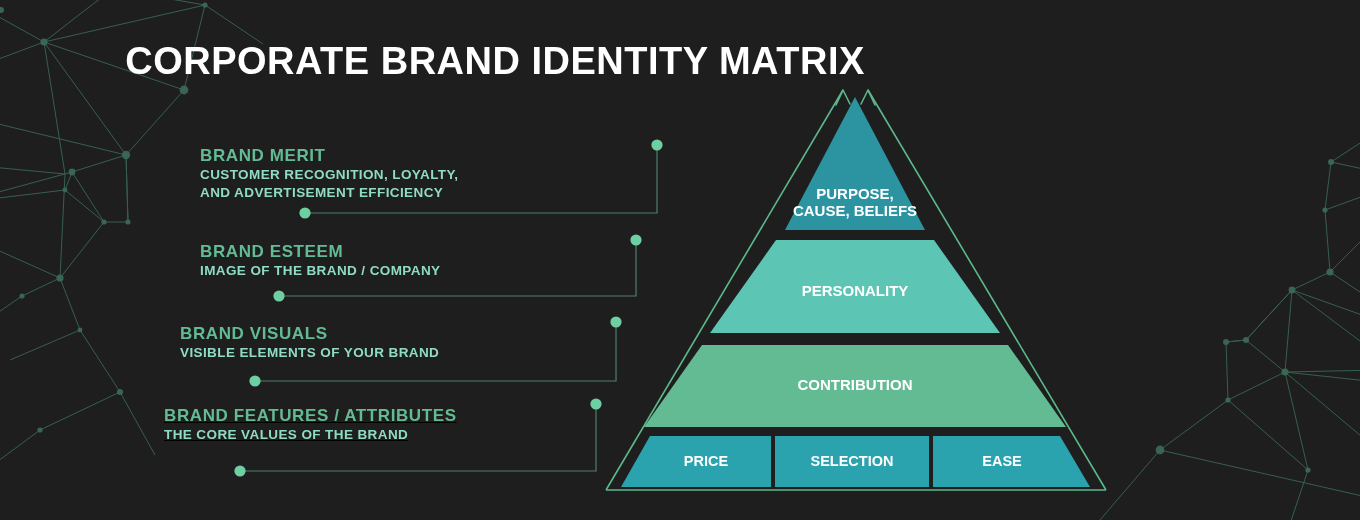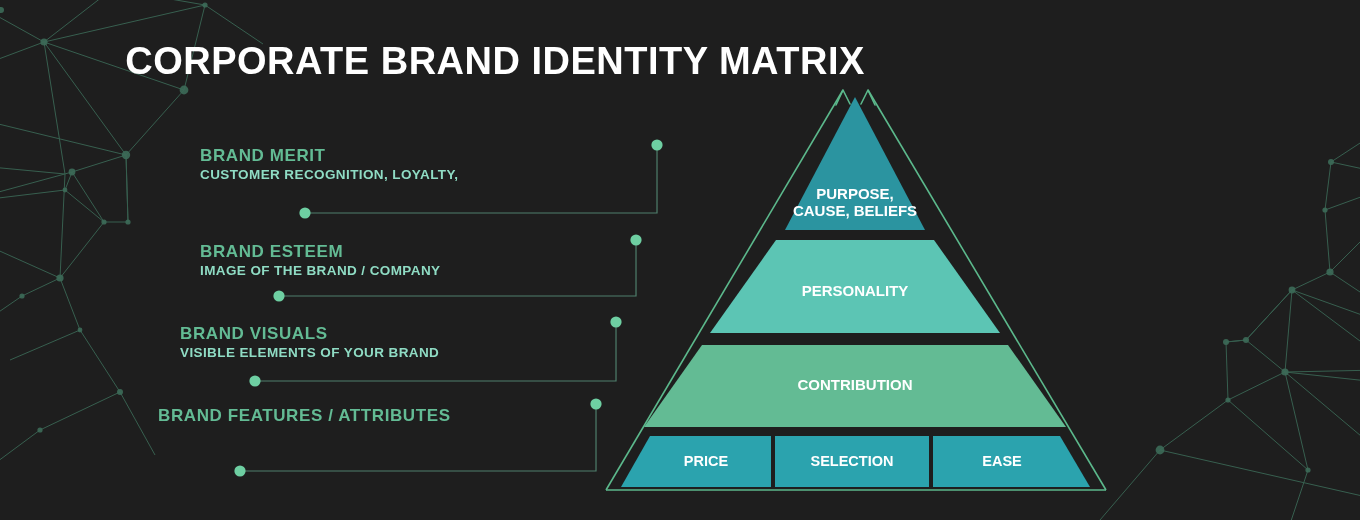--- a/index.html
+++ b/index.html
@@ -50,21 +50,21 @@
     font-weight:bold;
     letter-spacing:0.4px;
     margin-top:1px;
     white-space:nowrap;
   }
   .label-sub .l2 { display:block; margin-top:2px; }
 
   #lbl-0 { left:200px; top:146px; width:440px; }
   #lbl-1 { left:200px; top:242px; width:420px; }
   #lbl-2 { left:180px; top:324px; width:422px; }
-  #lbl-3 { left:158px; top:406px; width:422px; }
+  #lbl-3 { left:164px; top:406px; width:422px;text-decoration:underline; }
 
   
   #connectors {
     position:absolute; left:0; top:0;
     width:1360px; height:520px;
     pointer-events:none;
   }
   
   #pyramid {
     position:absolute; left:0; top:0;
@@ -202,39 +202,43 @@
       <circle cx="255" cy="381" r="5.6"></circle>
       <circle cx="596" cy="404" r="5.6"></circle>
       <circle cx="240" cy="471" r="5.6"></circle>
     </g>
   </svg>
 
   <div class="label-block" id="lbl-0">
     <div class="label-title">BRAND MERIT</div>
     <div class="label-sub">
       <span>CUSTOMER RECOGNITION, LOYALTY,</span>
+      <span class="l2">AND ADVERTISEMENT EFFICIENCY</span>
     </div>
   </div>
 
   <div class="label-block" id="lbl-1">
     <div class="label-title">BRAND ESTEEM</div>
     <div class="label-sub">
       <span>IMAGE OF THE BRAND / COMPANY</span>
     </div>
   </div>
 
   <div class="label-block" id="lbl-2">
     <div class="label-title">BRAND VISUALS</div>
     <div class="label-sub">
       <span>VISIBLE ELEMENTS OF YOUR BRAND</span>
     </div>
   </div>
 
   <div class="label-block" id="lbl-3">
     <div class="label-title">BRAND FEATURES / ATTRIBUTES</div>
+    <div class="label-sub">
+      <span>THE CORE VALUES OF THE BRAND</span>
+    </div>
   </div>
 
   <svg id="pyramid" viewBox="0 0 1360 520" xmlns="http://www.w3.org/2000/svg">
 
     <defs>
       <marker id="arrowUpL" markerWidth="9" markerHeight="9" refX="4.5" refY="7" orient="auto-start-reverse" markerUnits="strokeWidth">
         <path d="M4.5 0 L0.6 7 M4.5 0 L8.4 7" stroke="#5cb98c" stroke-width="1.4" fill="none"></path>
       </marker>
     </defs>
 

